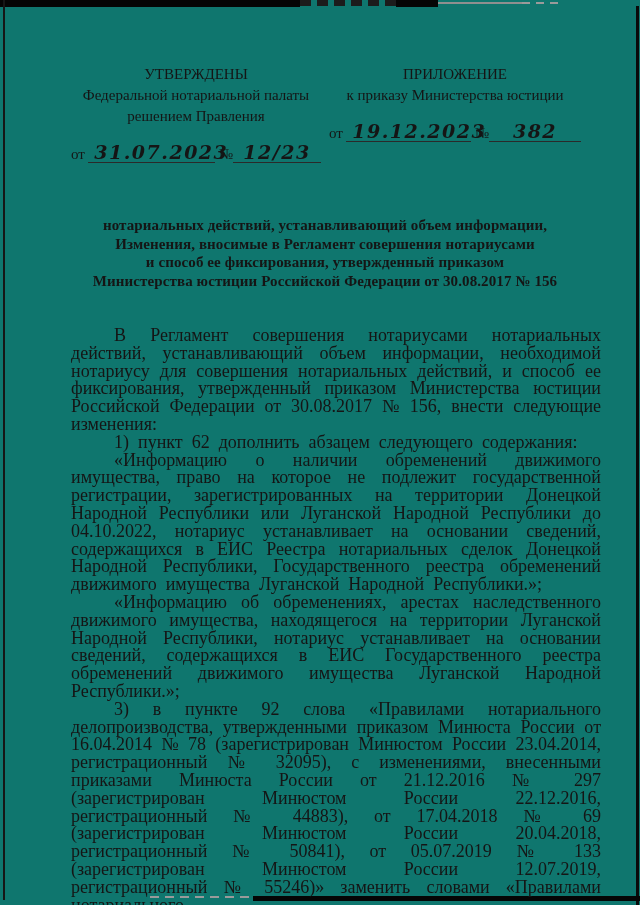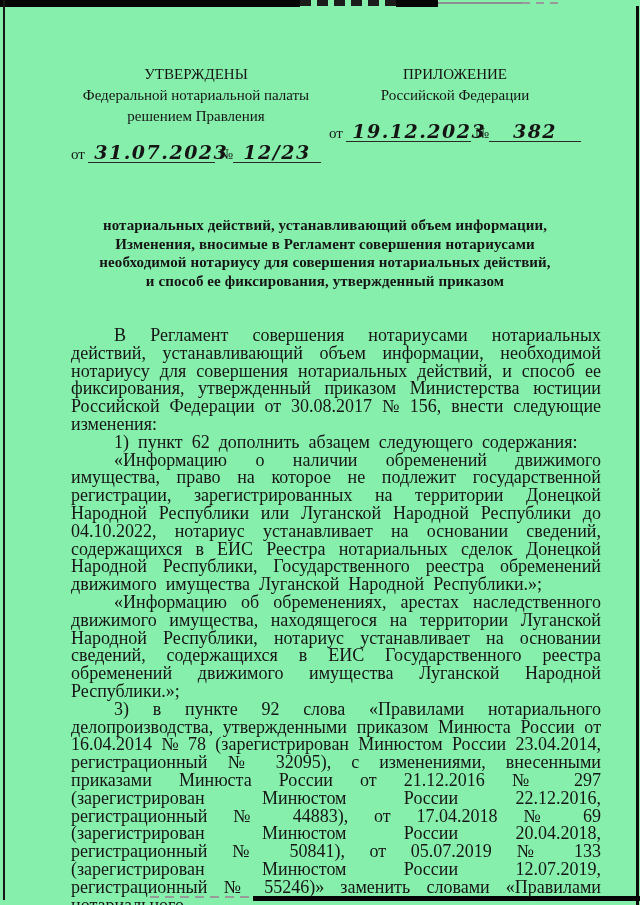--- a/index.html
+++ b/index.html
@@ -7,21 +7,21 @@
   body {
     background: #ffffff;
     font-family: "Liberation Serif", "DejaVu Serif", serif;
     color: #151515;
     overflow: hidden;
     position: relative;
   }
   .page {
     position: absolute;
     inset: 0;
-    background: #86efac;
+    background: #0f766e;
   }
 
   
   .art { position: absolute; background: #050505; }
   .top-a   { left: 0;   top: 0; width: 300px; height: 7px; }
   .top-b   { left: 300px; top: 0; width: 96px; height: 6px;
              background: repeating-linear-gradient(to right, #1c1c1c 0 11px, transparent 11px 17px); }
   .top-c   { left: 396px; top: 0; width: 42px; height: 7px; }
   .top-d   { left: 438px; top: 2px; width: 84px; height: 2px; background: #8f8f8f; }
   .top-e   { left: 522px; top: 2px; width: 42px; height: 2px;
@@ -124,37 +124,37 @@
         <span>от</span>
         <span class="gap"></span>
         <span class="hw u1">31.07.2023</span>
         <span class="gap"></span>
         <span>№</span>
         <span class="hw u2">12/23</span>
       </div>
     </div>
     <div class="hcol right">
       <div>ПРИЛОЖЕНИЕ</div>
-      <div>Российской Федерации</div>
+      <div>к приказу Министерства юстиции</div>
       <div class="daterow">
         <span>от</span>
         <span class="gap"></span>
         <span class="hw u3">19.12.2023</span>
         <span class="gap"></span>
         <span>№</span>
         <span class="hw u4">382</span>
       </div>
     </div>
   </div>
 
   <div class="title">
     <div>нотариальных действий, устанавливающий объем информации,</div>
     <div>Изменения, вносимые в Регламент совершения нотариусами</div>
-    <div>необходимой нотариусу для совершения нотариальных действий,</div>
     <div>и способ ее фиксирования, утвержденный приказом</div>
+    <div>Министерства юстиции Российской Федерации от 30.08.2017 № 156</div>
   </div>
 
   <div class="bodytext">
     <p>В Регламент совершения нотариусами нотариальных действий, устанавливающий объем информации, необходимой нотариусу для совершения нотариальных действий, и способ ее фиксирования, утвержденный приказом Министерства юстиции Российской Федерации от 30.08.2017 № 156, внести следующие изменения:</p>
     <p>1) пункт 62 дополнить абзацем следующего содержания:</p>
     <p>«Информацию о наличии обременений движимого имущества, право на которое не подлежит государственной регистрации, зарегистрированных на территории Донецкой Народной Республики или Луганской Народной Республики до 04.10.2022, нотариус устанавливает на основании сведений, содержащихся в ЕИС Реестра нотариальных сделок Донецкой Народной Республики, Государственного реестра обременений движимого имущества Луганской Народной Республики.»;</p>
     <p>«Информацию об обременениях, арестах наследственного движимого имущества, находящегося на территории Луганской Народной Республики, нотариус устанавливает на основании сведений, содержащихся в ЕИС Государственного реестра обременений движимого имущества Луганской Народной Республики.»;</p>
     <p class="cutoff">3) в пункте 92 слова «Правилами нотариального делопроизводства, утвержденными приказом Минюста России от 16.04.2014 № 78 (зарегистрирован Минюстом России 23.04.2014, регистрационный № 32095), с изменениями, внесенными приказами Минюста России от 21.12.2016 № 297 (зарегистрирован Минюстом России 22.12.2016, регистрационный № 44883), от 17.04.2018 № 69 (зарегистрирован Минюстом России 20.04.2018, регистрационный № 50841), от 05.07.2019 № 133 (зарегистрирован Минюстом России 12.07.2019, регистрационный № 55246)» заменить словами «Правилами нотариального</p>
   </div>
 

